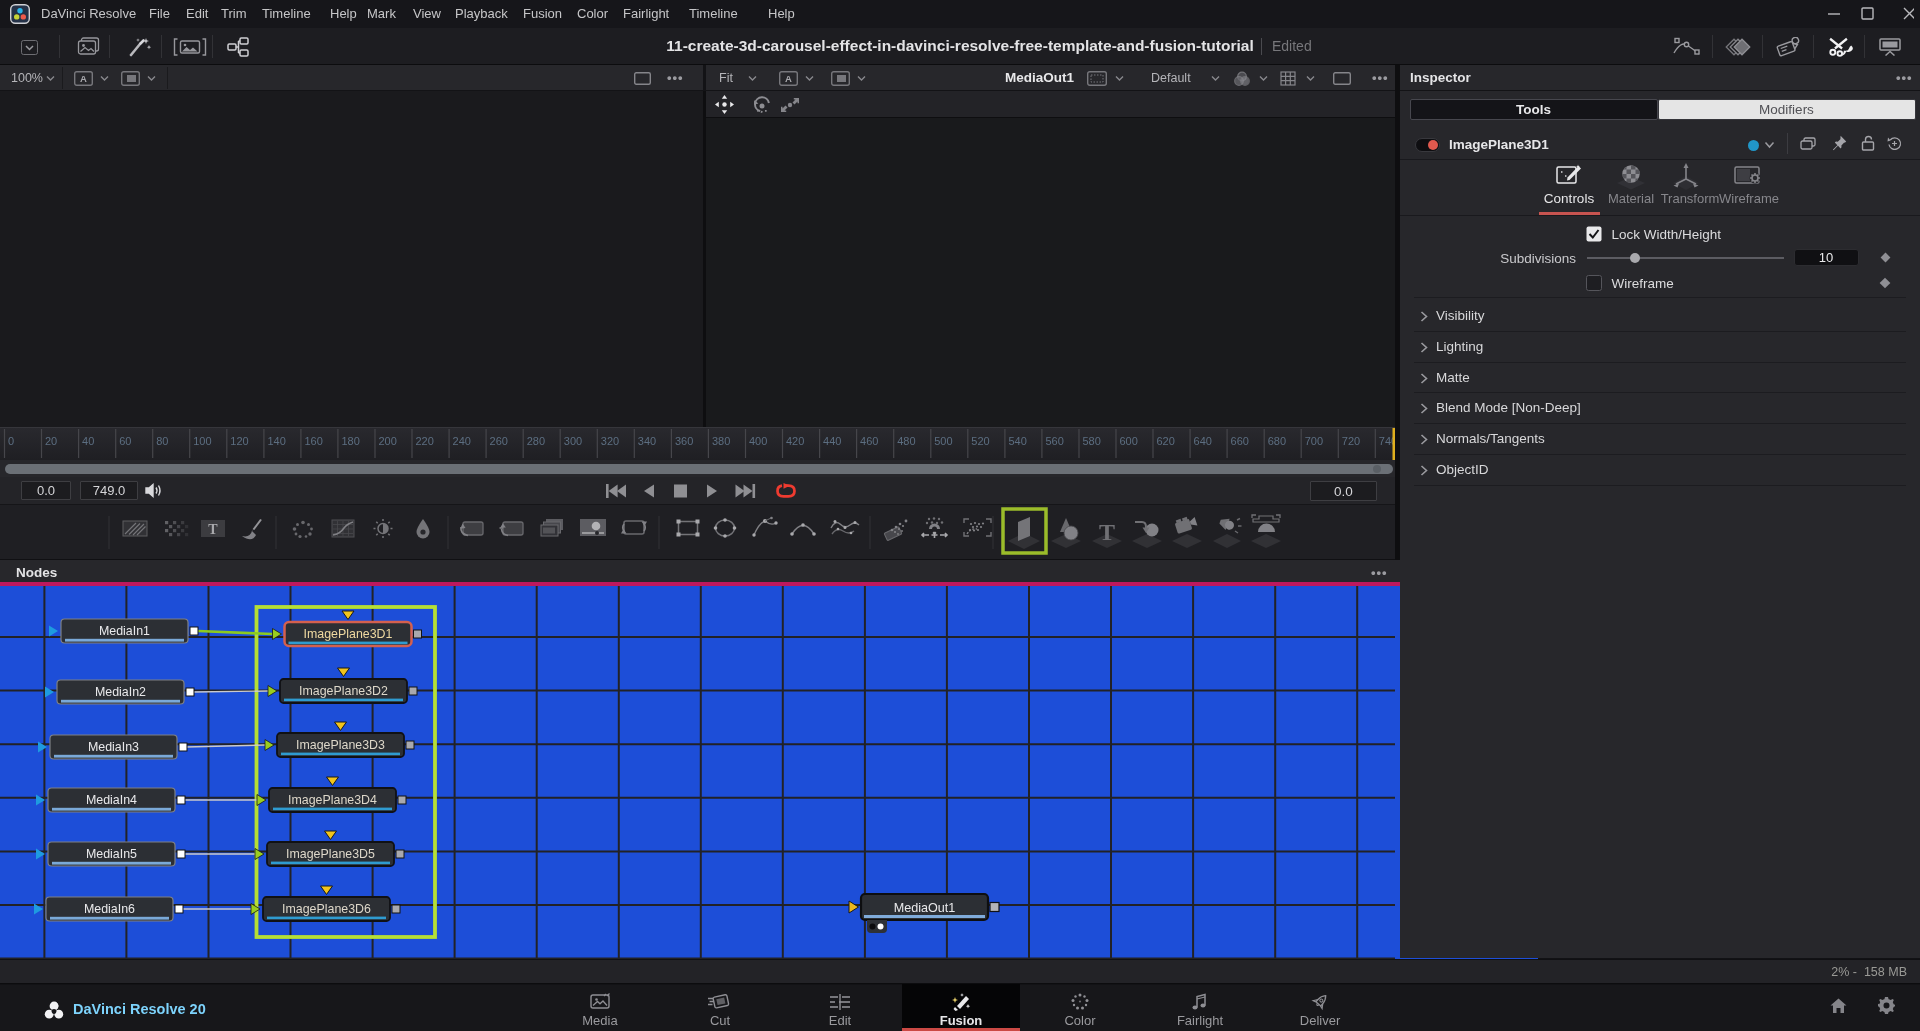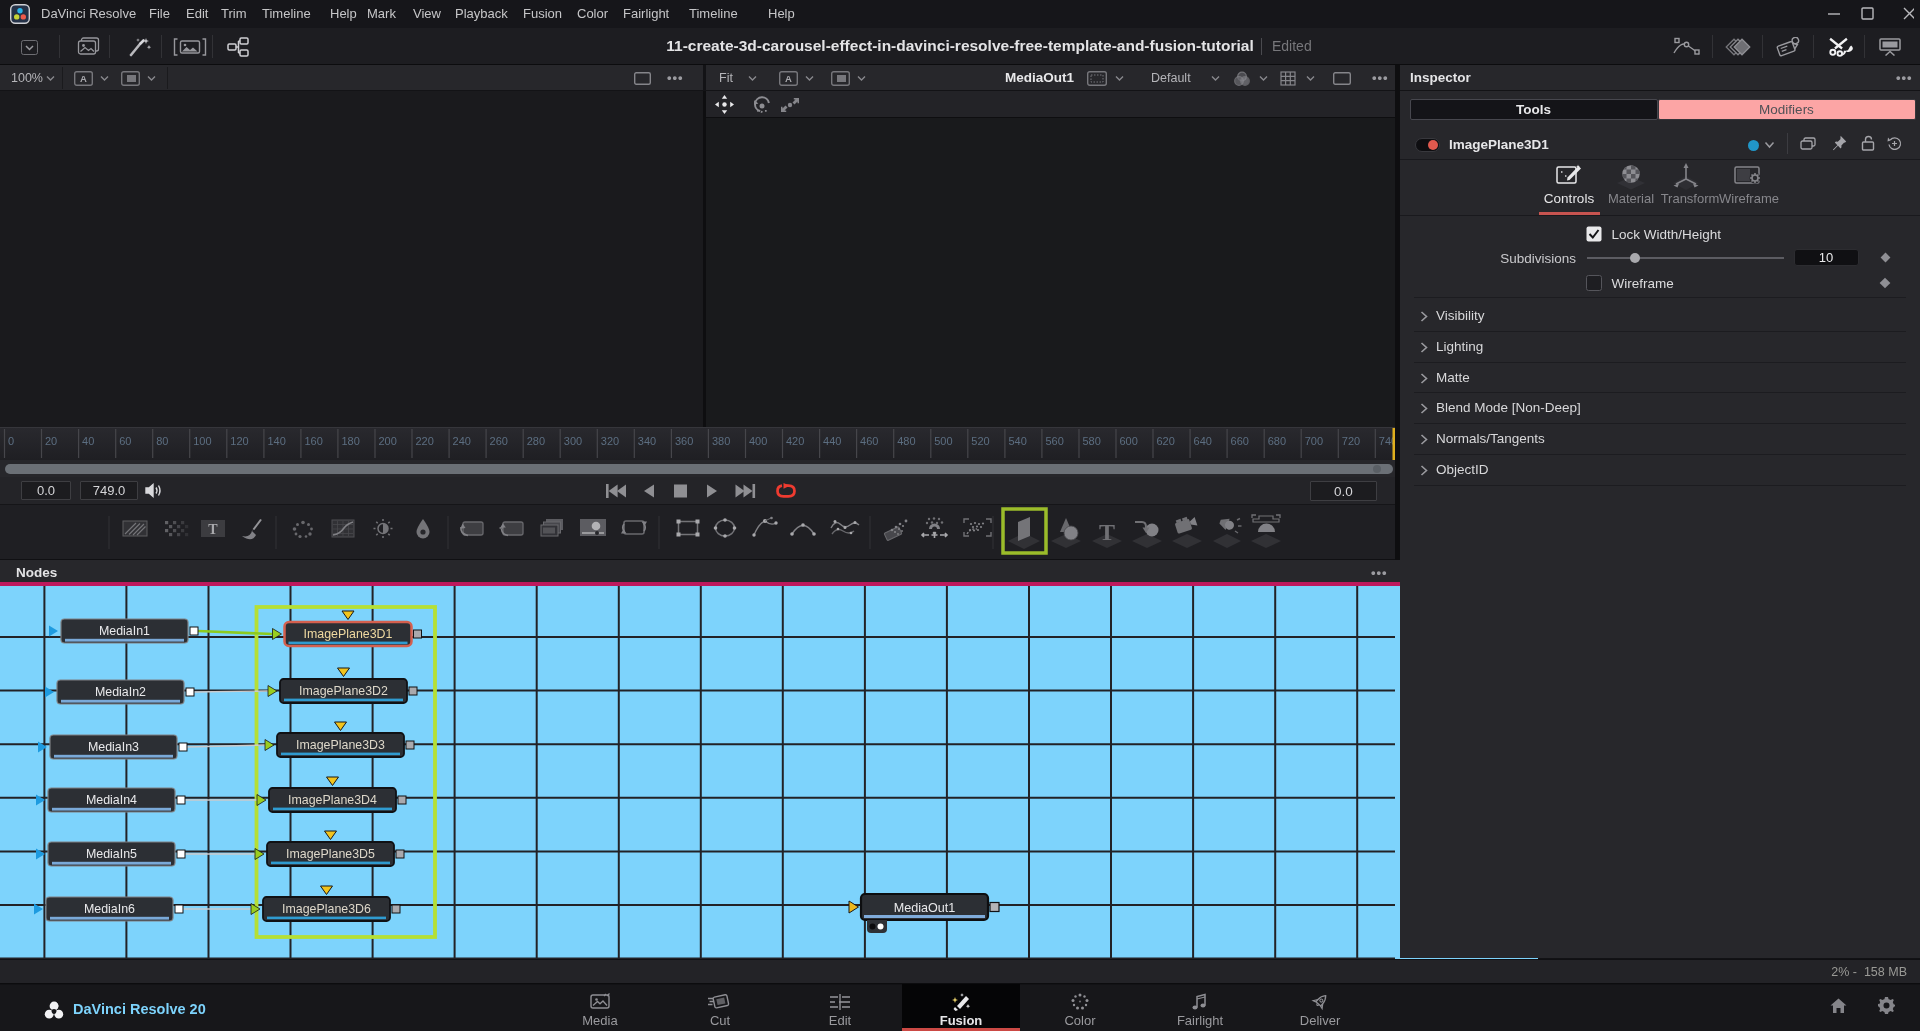--- a/index.html
+++ b/index.html
@@ -589,21 +589,21 @@
           <path d="M5 1 L1 1 L1 4 M25 1 L29 1 L29 4" fill="none" stroke="#85858a" stroke-width="1.3"></path>
         </g>
 <rect x="1003" y="4" width="43" height="44" fill="none" stroke="#b9e032" stroke-width="3.5"></rect>
 </svg>
 </div>
 
 <div class="abs panelrow" style="left:0;top:560px;width:1669px;height:26px;border-bottom:4px solid #be185d">
   <div class="abs" style="left:16px;top:5px;color:#e4e4e6;font-size:13.5px;font-weight:bold">Nodes</div>
   <div class="abs dots3" style="left:1371px;top:5px">•••</div>
 </div>
-<div class="abs" style="left:0;top:586px;width:1538px;height:373px;background:#7dd3fc">
+<div class="abs" style="left:0;top:586px;width:1538px;height:373px;background:#1d4ed8">
 <svg class="abs" style="left:0;top:0" width="1395" height="373" viewBox="0 586 1395 373">
 <line x1="44.4" y1="586" x2="44.4" y2="959" stroke="#222226" stroke-width="2"></line>
 <line x1="126.4" y1="586" x2="126.4" y2="959" stroke="#222226" stroke-width="2"></line>
 <line x1="208.5" y1="586" x2="208.5" y2="959" stroke="#222226" stroke-width="2"></line>
 <line x1="290.5" y1="586" x2="290.5" y2="959" stroke="#222226" stroke-width="2"></line>
 <line x1="372.6" y1="586" x2="372.6" y2="959" stroke="#222226" stroke-width="2"></line>
 <line x1="454.6" y1="586" x2="454.6" y2="959" stroke="#222226" stroke-width="2"></line>
 <line x1="536.7" y1="586" x2="536.7" y2="959" stroke="#222226" stroke-width="2"></line>
 <line x1="618.8" y1="586" x2="618.8" y2="959" stroke="#222226" stroke-width="2"></line>
 <line x1="700.8" y1="586" x2="700.8" y2="959" stroke="#222226" stroke-width="2"></line>
@@ -728,21 +728,21 @@
 <path d="M867 920 L887 920 L887 929 Q887 933 883 933 L871 933 Q867 933 867 929 Z" fill="#2e3136"></path>
 <circle cx="872.5" cy="926.5" r="3" fill="#0b0b0d"></circle>
 <circle cx="880.5" cy="926.5" r="3" fill="#ffffff"></circle>
         </g>
 </svg>
 </div>
 
 <div class="abs" style="left:1400px;top:91px;width:520px;height:867px;background:#27272b">
 
   <div class="abs" style="left:9.5px;top:8px;width:248px;height:21px;background:#141418;border:1px solid #47474e;border-radius:2px;color:#e8e8ea;font-size:13.5px;font-weight:bold;text-align:center;line-height:19px">Tools</div>
-  <div class="abs" style="left:257.5px;top:8px;width:258px;height:21px;background:#fca5a5;border:1px solid #35353a;border-radius:2px;color:#515156;font-size:13.5px;text-align:center;line-height:19px">Modifiers</div>
+  <div class="abs" style="left:257.5px;top:8px;width:258px;height:21px;background:#e5e5e5;border:1px solid #35353a;border-radius:2px;color:#515156;font-size:13.5px;text-align:center;line-height:19px">Modifiers</div>
 
   <div class="abs" style="left:15px;top:47px;width:25px;height:13.5px;background:#0e0e11;border-radius:7px;border:1px solid #38383d">
      <div class="abs" style="right:1.5px;top:1.25px;width:9.5px;height:9.5px;border-radius:5px;background:#e0594e"></div>
   </div>
   <div class="abs" style="left:49px;top:45.5px;color:#e6e6e8;font-size:13.5px;font-weight:bold">ImagePlane3D1</div>
   <div class="abs" style="left:347.5px;top:48.5px;width:11px;height:11px;border-radius:6px;background:#2196c8"></div>
   <svg class="abs" style="left:364px;top:50px" width="11" height="8" viewBox="0 0 11 8">
         <path d="M1.5 1.5 L5.5 6 L9.5 1.5" stroke="#9a9a9f" stroke-width="1.5" fill="none"></path>
       </svg>
   <div class="abs" style="left:387px;top:42px;width:1px;height:21px;background:#3c3c41"></div>

